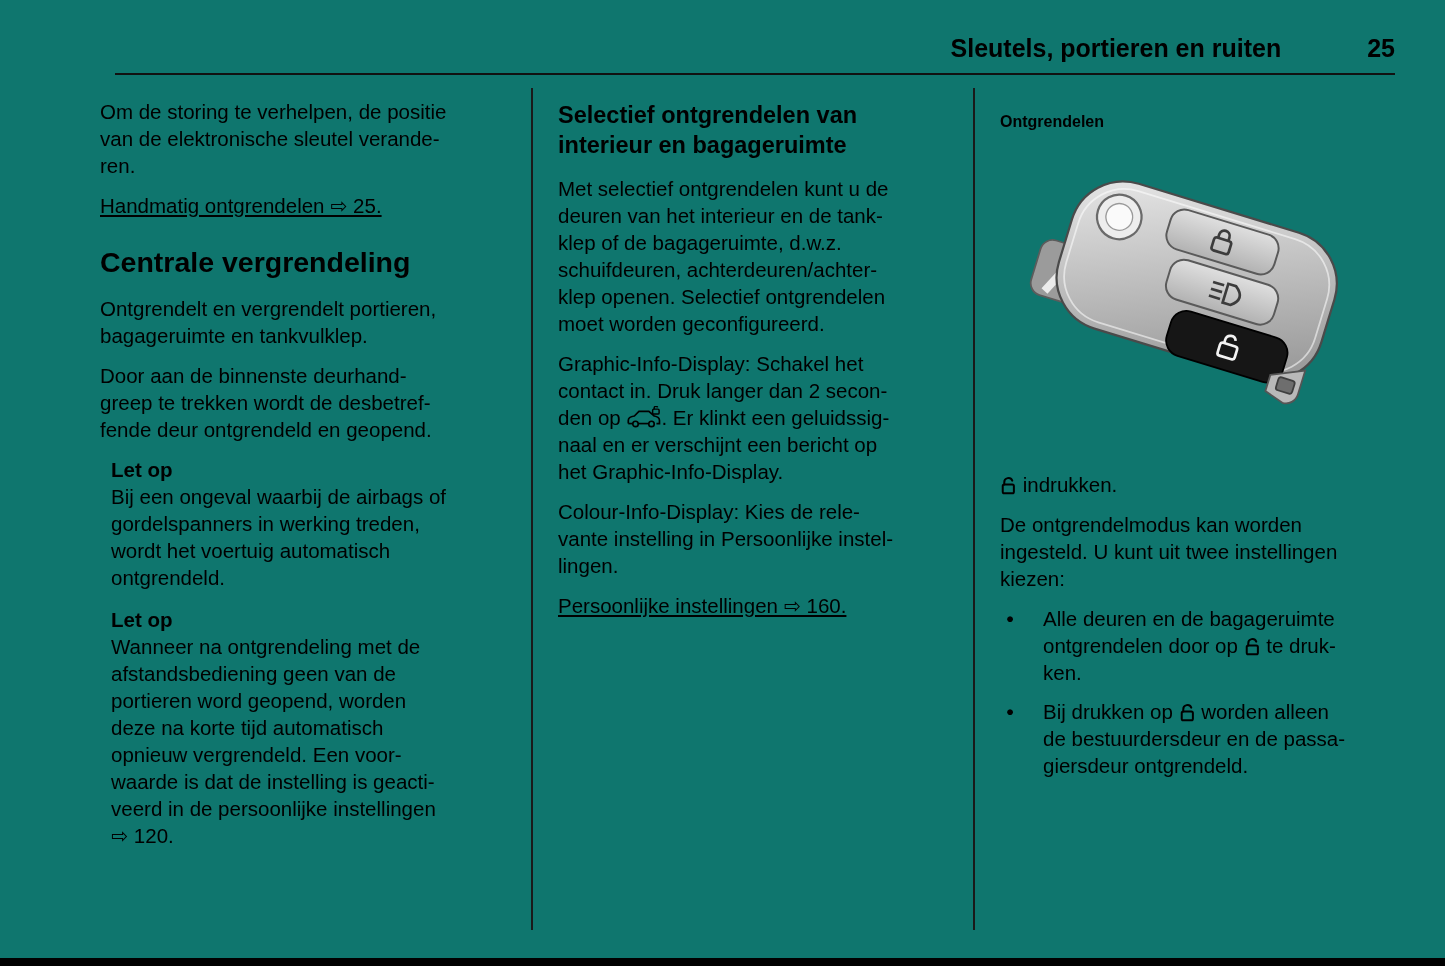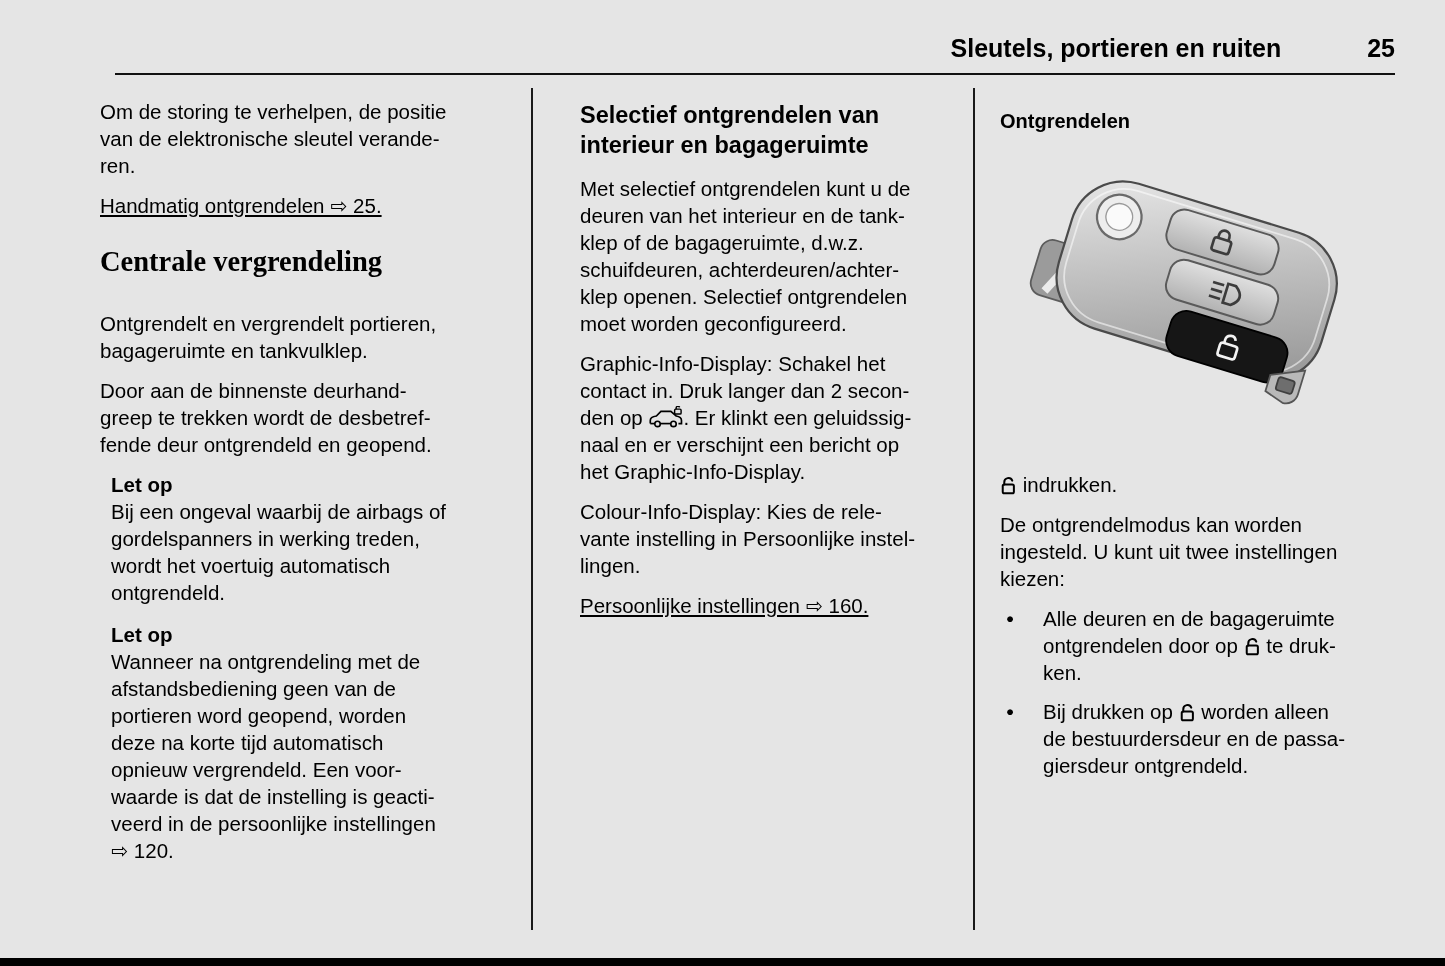--- a/index.html
+++ b/index.html
@@ -1,40 +1,40 @@
 <!DOCTYPE html>
 <html><head>
 <meta charset="utf-8">
 <style>
   html,body { margin:0; padding:0; background:#ffffff; }
   .page {
-    position:relative; width:1445px; height:966px; background:#e5e5e5;
+    position:relative; width:1445px; height:966px; background:#0f766e;
     font-family:"Liberation Sans","DejaVu Sans",sans-serif; color:#000;
     overflow:hidden;
   }
   .header-row {
     position:absolute; top:34px; left:115px; width:1280px;
     display:flex; justify-content:flex-end; align-items:baseline; gap:86px;
     font-weight:bold; font-size:25px;
   }
   .header-rule { position:absolute; top:73px; left:115px; width:1280px; height:2px; background:#111; }
   .vdiv { position:absolute; top:88px; height:842px; width:1.5px; background:#1a1a1a; }
   .vd1 { left:531px; }
   .vd2 { left:973px; }
 
   .col { position:absolute; top:98px; font-size:20.5px; line-height:27px; }
   .col1 { left:100px; width:425px; }
-  .col2 { left:580px; width:412px; }
+  .col2 { left:558px; width:412px; }
   .col3 { left:1000px; width:400px; }
 
   .para { white-space:pre-line; margin:0 0 13px 0; }
   .xref { margin:0 0 13px 0;text-decoration:underline; }
-  .h1 { font-size:28.5px; font-weight:bold; margin:26px 0 31px 0; line-height:34px;font-family:Liberation Serif, serif; }
+  .h1 { font-size:28.5px; font-weight:bold; margin:26px 0 16px 0; line-height:34px; }
   .h2 { font-size:23.5px; font-weight:bold; line-height:30px; margin:2px 0 15px 0; white-space:pre-line; }
-  .h3 { font-size:20px; font-weight:bold; margin:10px 0 10px 0; }
+  .h3 { font-size:16px; font-weight:bold; margin:10px 0 10px 0; }
   .note { padding-left:11px; margin:0 0 15px 0; }
   .note-title { font-weight:bold; }
   .note-text { white-space:pre-line; }
   .bullets { margin-top:2px; }
   .bullet-item { display:flex; margin:0 0 12px 0; }
   .bullet-dot { flex:0 0 37px; font-size:13.5px; line-height:27px; padding-left:6px; }
   .bullet-text { flex:1; white-space:pre-line; }
   .inline-icon svg { vertical-align:-4px; }
   .fob-wrap { margin:14px 0 22px 22px; }
   .bottom-edge { position:absolute; left:0; bottom:0; width:100%; height:8px; background:#000; }

